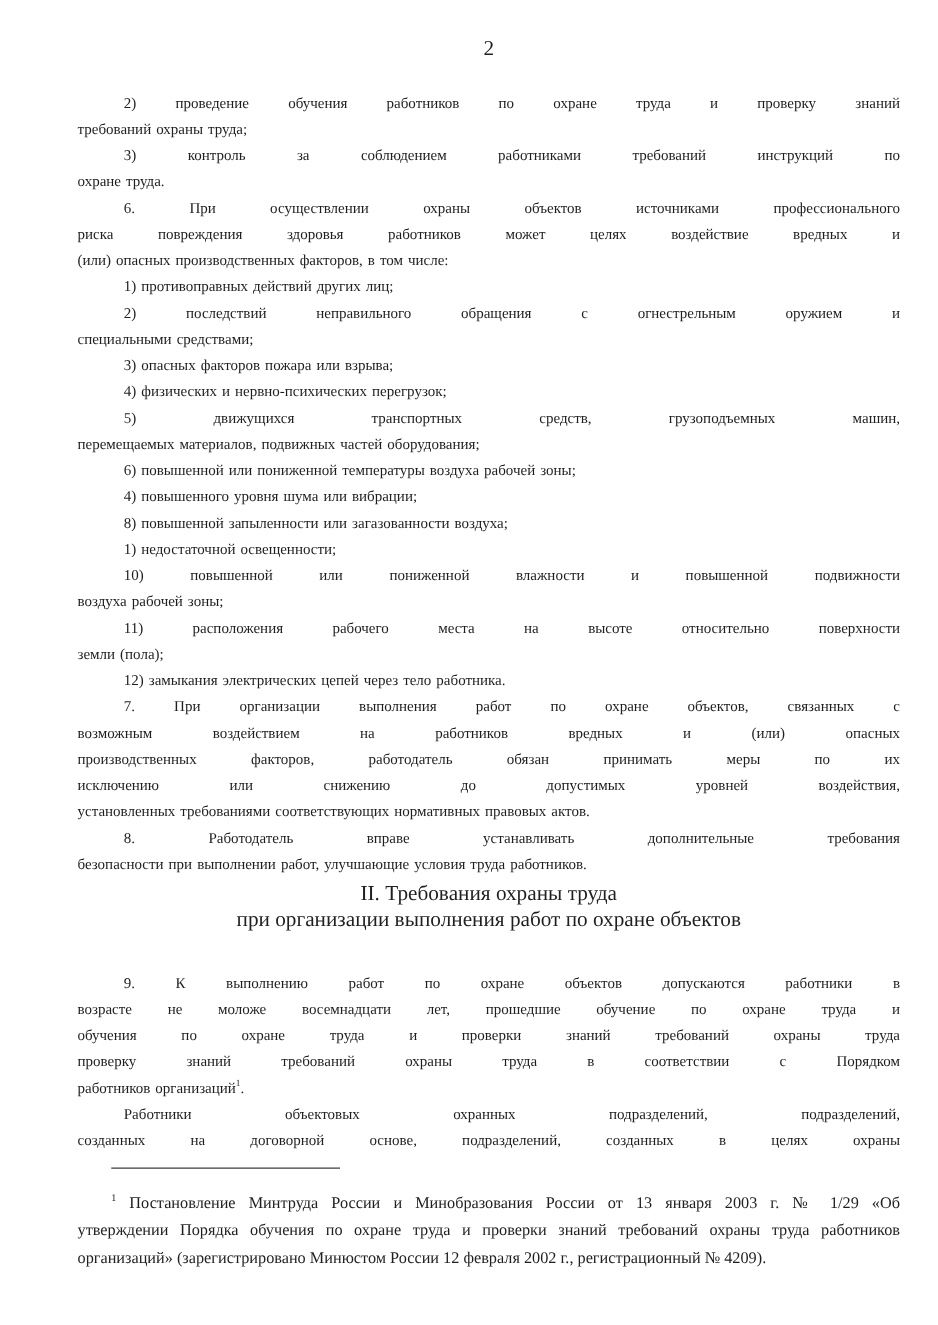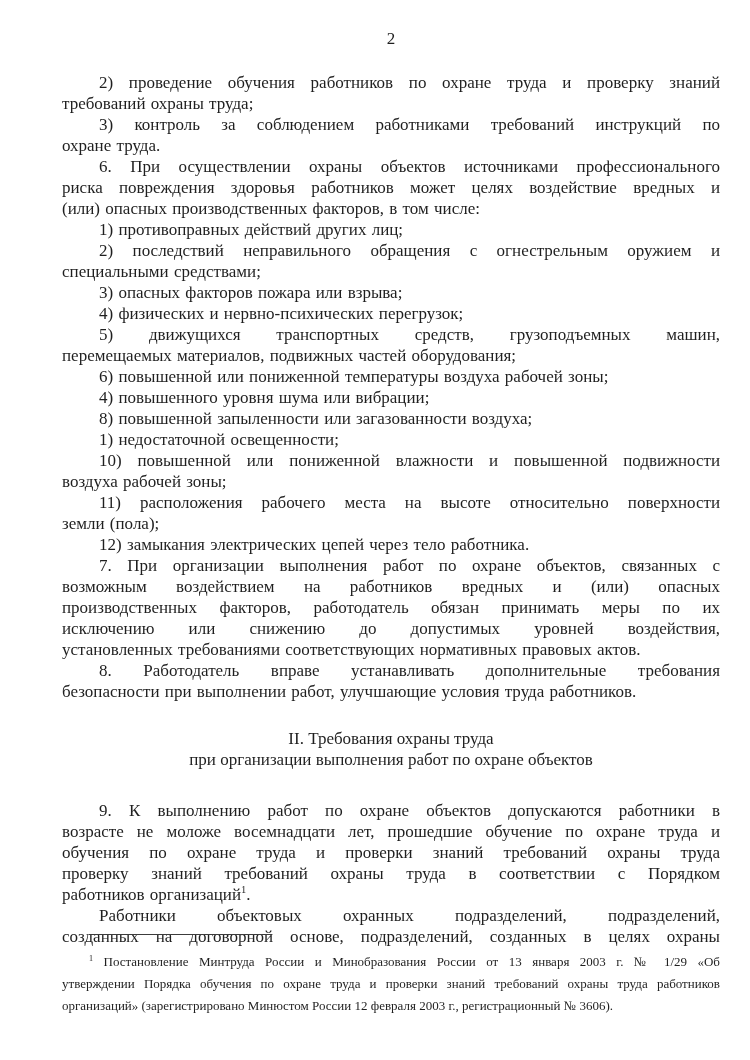--- a/index.html
+++ b/index.html
@@ -19,31 +19,31 @@
     width: 658px;
   }
   .pageno {
     text-align: center;
     font-size: 17px;
     line-height: 21px;
     margin-bottom: 23px;
   }
   .para { margin: 0; }
   .line {
-    font-size: 17px;
+    font-size: 12px;
     line-height: 21px;
     height: 21px;
     overflow: hidden;
     text-align: justify;
     text-align-last: justify;
     word-spacing: 1px;
   }
   .line.first { text-indent: 37px; }
   .line.last { text-align-last: left; }
-  .heading { margin: 26px 0 30px 0; }
+  .heading { margin: 2px 0 30px 0; }
   .heading .hline {
     font-size: 17px;
     line-height: 21px;
     height: 21px;
     text-align: center;
   }
   sup {
     font-size: 0.62em;
     vertical-align: super;
     line-height: 0;
@@ -158,16 +158,16 @@
           <div class="line first">Работники объектовых охранных подразделений, подразделений,</div>
           <div class="line">созданных на договорной основе, подразделений, созданных в целях охраны</div>
         </div>
       </div>
   </div>
   <div class="footnote">
     <div class="fn-rule"></div>
     <div id="fn-body">
         <div class="fn-line first"><sup>1</sup> Постановление Минтруда России и Минобразования России от 13 января 2003 г. № 1/29 «Об</div>
         <div class="fn-line">утверждении Порядка обучения по охране труда и проверки знаний требований охраны труда работников</div>
-        <div class="fn-line last">организаций» (зарегистрировано Минюстом России 12 февраля 2003 г., регистрационный № 3606).</div>
+        <div class="fn-line last">организаций» (зарегистрировано Минюстом России 12 февраля 2002 г., регистрационный № 4209).</div>
       </div>
   </div>
 </div>
 
 </body></html>

